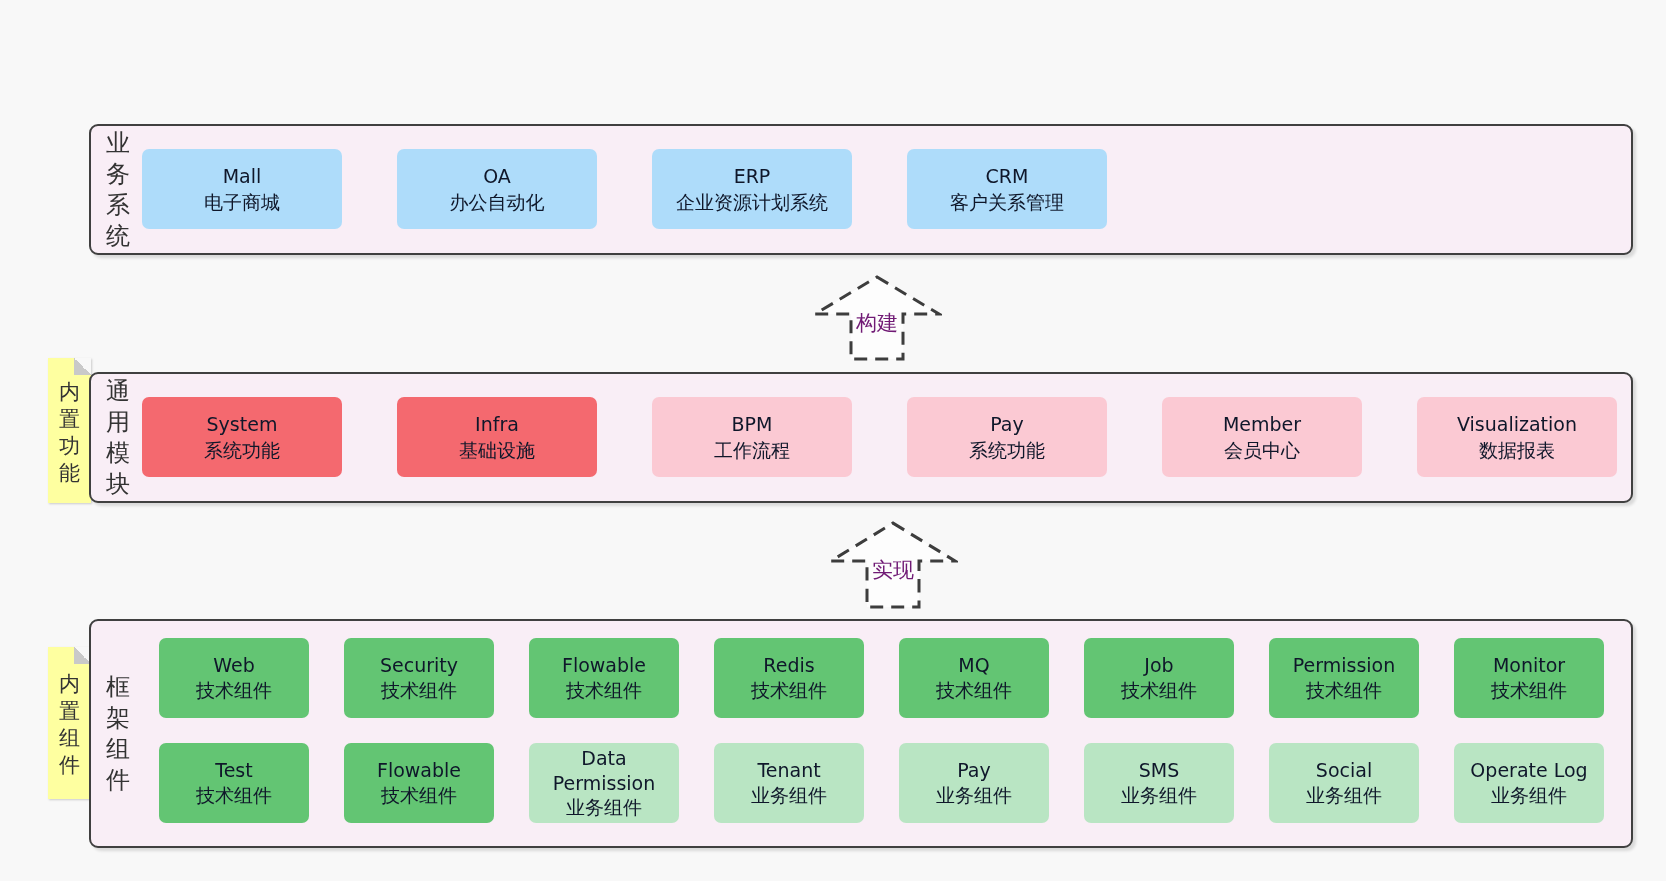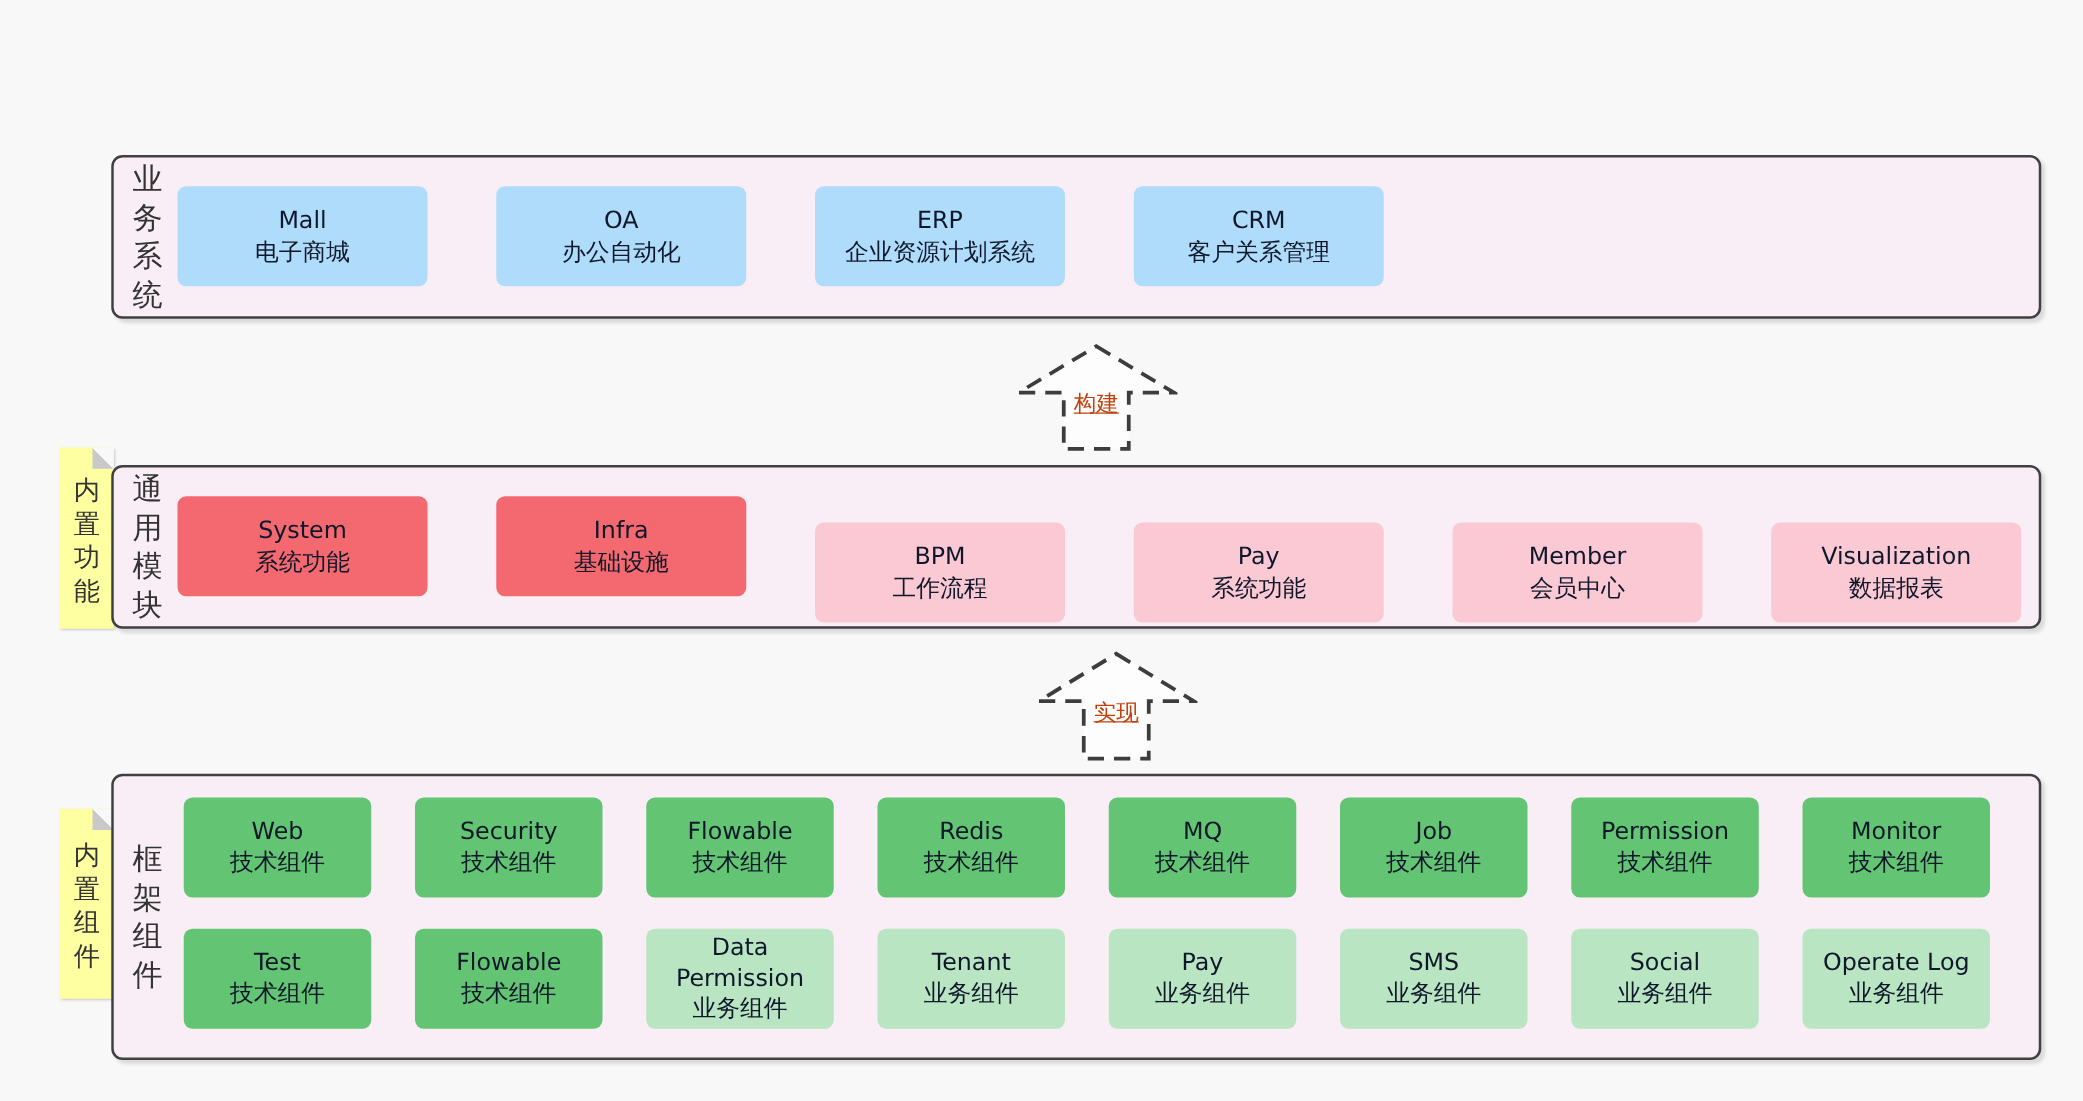--- a/index.html
+++ b/index.html
@@ -33,55 +33,54 @@
     display:flex;flex-direction:column;align-items:center;justify-content:center;
     gap:7px;
     font-size:24px;color:#333;
   }
   .vlabel span{display:block;line-height:1;}
 
   .rows{
     position:absolute;top:23px;left:51px;
     display:flex;flex-direction:column;gap:25px;
   }
-  .panel-3 .rows{top:17px;left:56px;}
+  .panel-3 .rows{top:17px;left:68px;}
   .box-row{display:flex;gap:55px;}
   .panel-3 .box-row{gap:35px;}
 
   
   .box{
     box-sizing:border-box;
     width:200px;height:80px;
     border-radius:7px;
     display:flex;flex-direction:column;align-items:center;justify-content:center;
     text-align:center;
     font-size:19px;line-height:1.38;color:#0f172a;
     padding:0 8px;
   }
   .panel-3 .box{width:150px;padding:0 5px;line-height:1.3;}
   .box.blue{background:#aedcfa;}
   .box.red{background:#f4696f;}
-  .box.pink{background:#fbc9d3;margin-top:21px;}
+  .box.pink{background:#fbc9d3;}
   .box.green{background:#63c573;}
   .box.light-green{background:#b9e5c3;}
   .box-title,.box-sub{width:100%;}
 
   
   .arrow{position:absolute;}
   .arrow-1{left:812px;top:274px;width:130px;height:88px;}
   .arrow-2{left:828px;top:520px;width:130px;height:90px;}
   .arrow svg{display:block;width:100%;height:100%;}
   .arrow-label{
     position:absolute;left:50%;top:56%;
     transform:translate(-50%,-50%);
     background:#fdfdfd;
     padding:1px 3px;
-    font-size:18px;color:#c2410c;
+    font-size:21px;color:#701a75;
     white-space:nowrap;
-    text-decoration:underline;
   }
 
   
   .sticky{
     position:absolute;left:48px;width:43px;
     background:#feffa0;
     box-shadow:1px 1px 2px rgba(0,0,0,0.18);
   }
   .sticky-1{top:358px;height:145px;}
   .sticky-2{top:647px;height:152px;}

